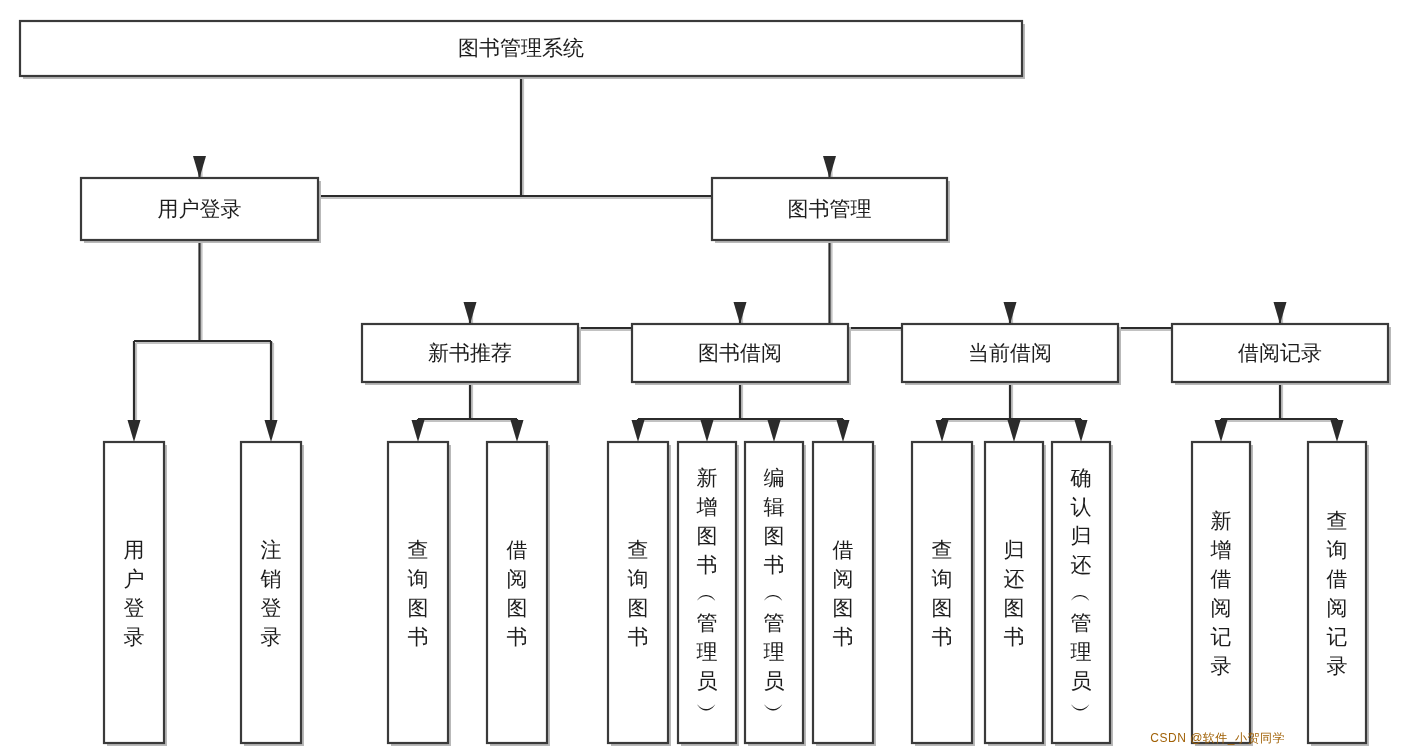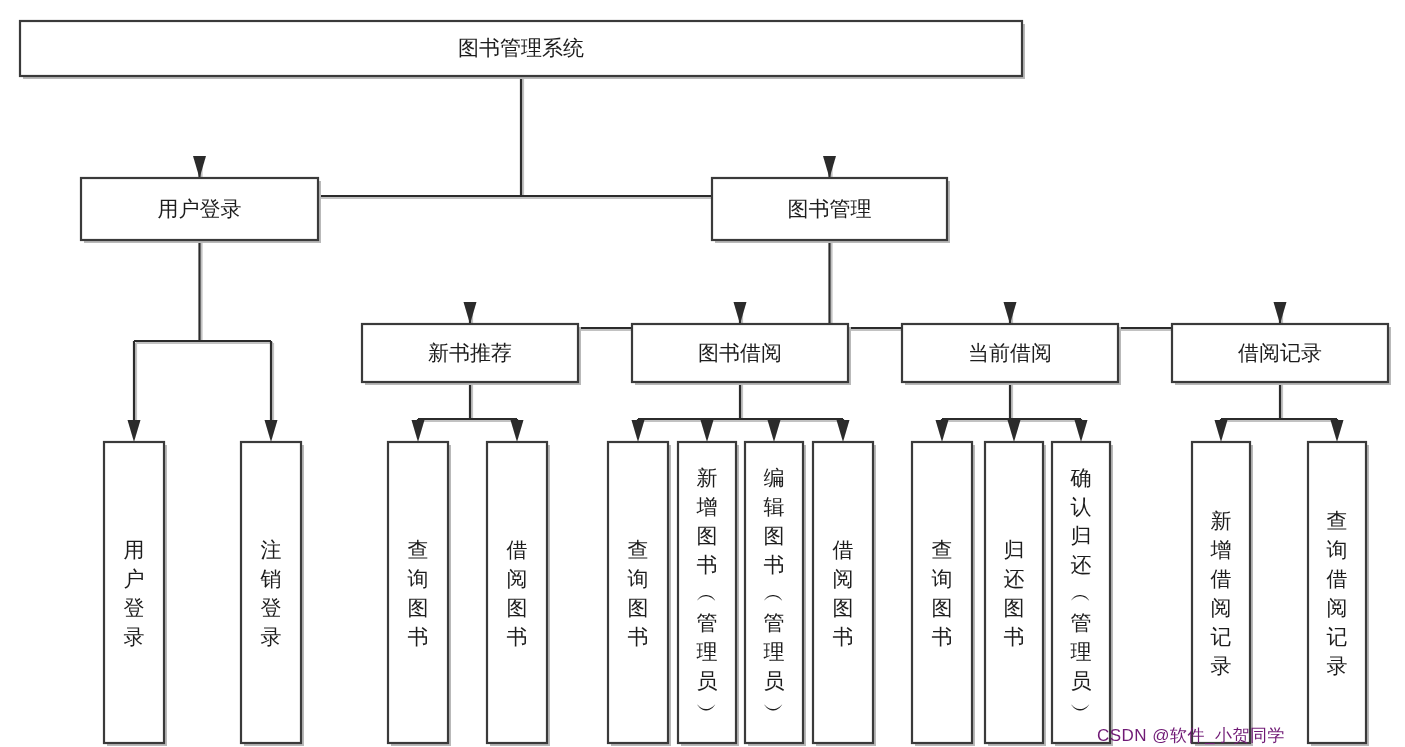--- a/index.html
+++ b/index.html
@@ -61,22 +61,22 @@
     font-family: "Liberation Sans", "DejaVu Sans", sans-serif;
     fill: #1d1d1d;
     font-size: 21px;
     text-anchor: middle;
   }
   .watermark {
     position: absolute;
     right: 14px;
     bottom: 8px;
     font-family: "Liberation Sans", "DejaVu Sans", sans-serif;
-    font-size: 17px;
-    color: #701a75;
+    font-size: 12px;
+    color: #a16207;
     letter-spacing: 0.5px;
     white-space: nowrap;
     pointer-events: none;
   }
 </style>
 </head>
 <body>
 
 <div id="diagram-root">
   <svg class="flow" viewBox="0 0 1405 747" xmlns="http://www.w3.org/2000/svg">

